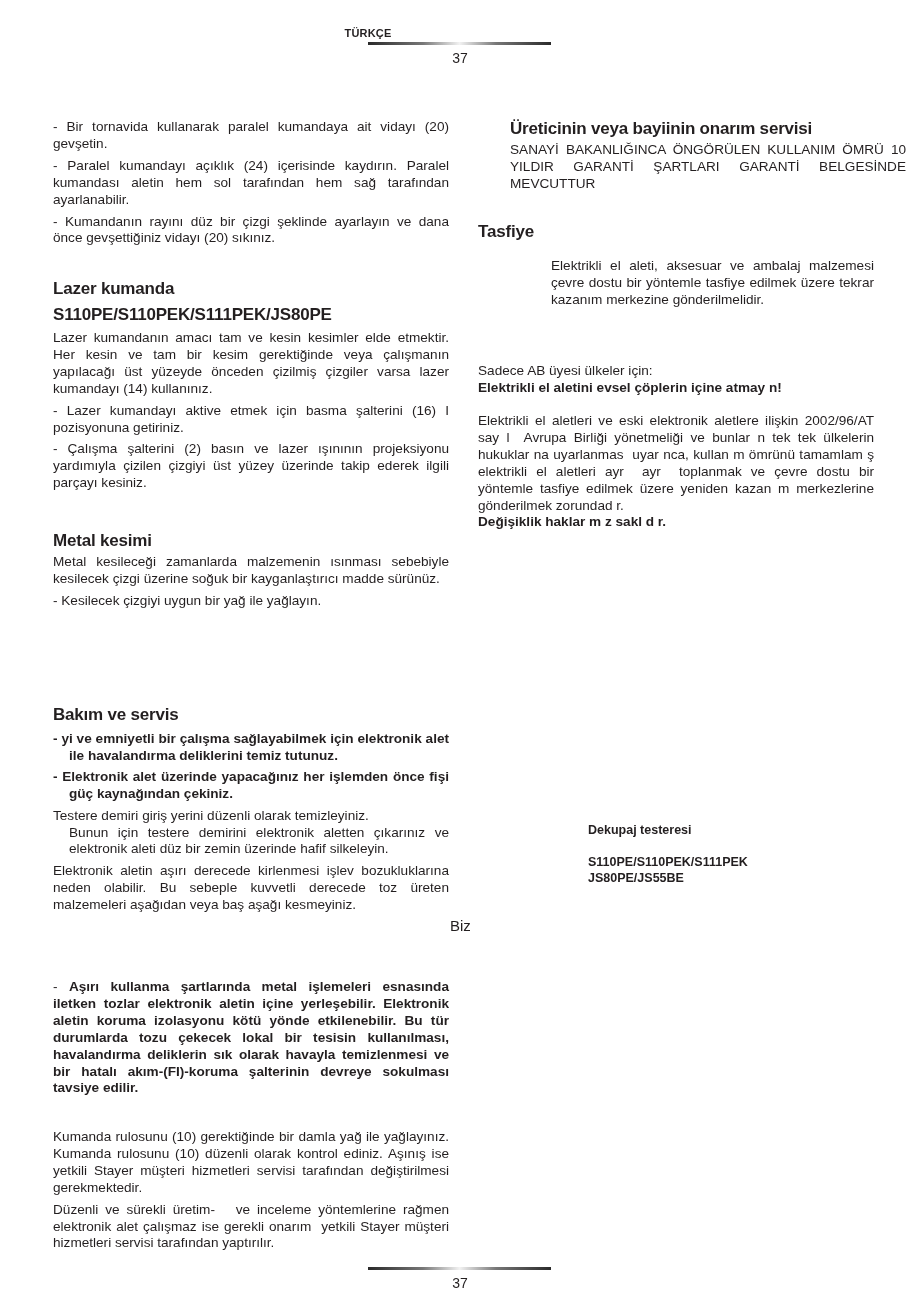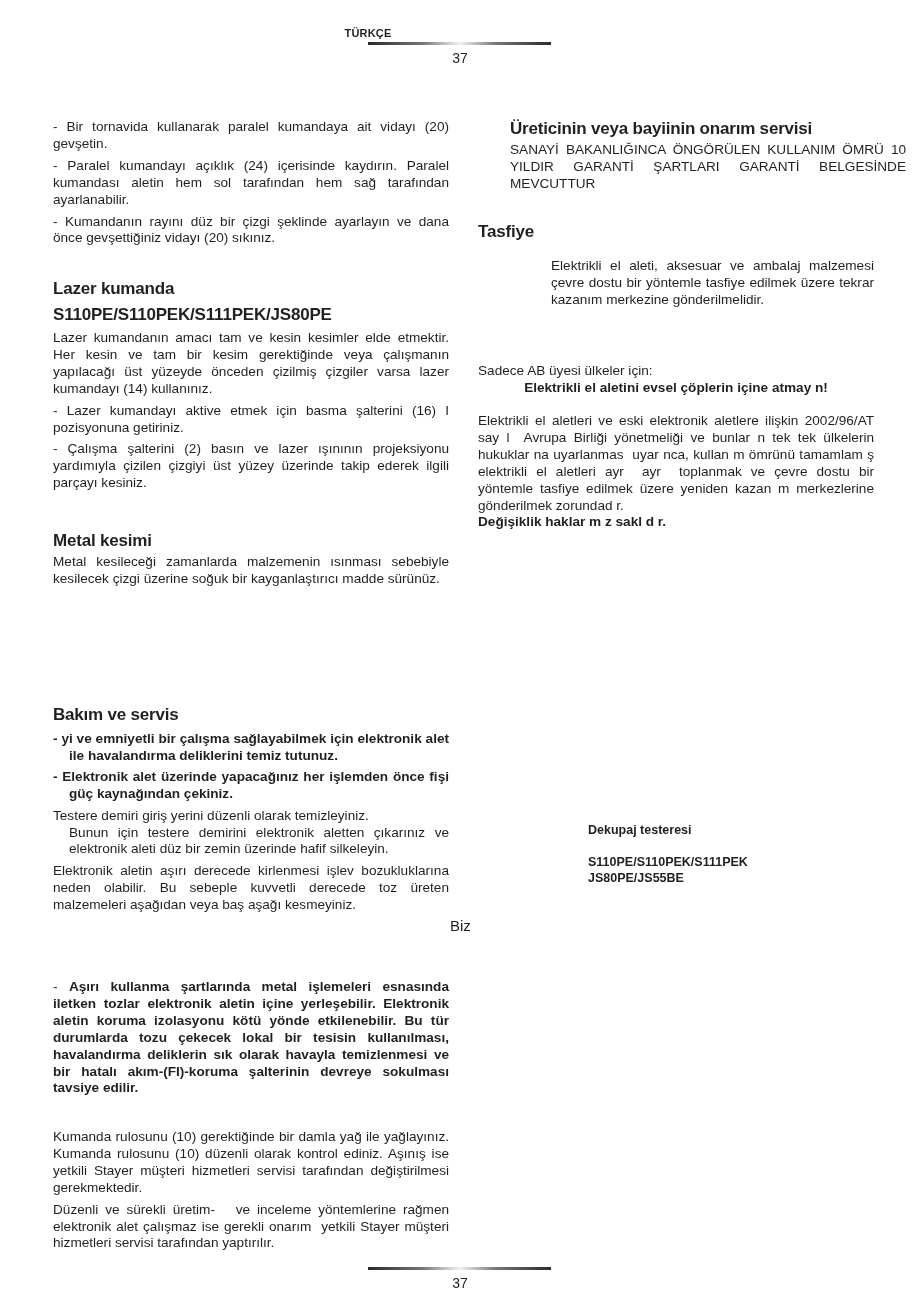--- a/index.html
+++ b/index.html
@@ -54,20 +54,21 @@
   <h2>Lazer kumanda</h2>
   <h2 class="model" style="margin-top:4px;">S110PE/S110PEK/S111PEK/JS80PE</h2>
   <p style="margin-top:4px;">Lazer kumandanın amacı tam ve kesin kesimler elde etmektir. Her kesin ve tam bir kesim gerektiğinde veya çalışmanın yapılacağı üst yüzeyde önceden çizilmiş çizgiler varsa lazer kumandayı (14) kullanınız.</p>
   <p class="gap">- Lazer kumandayı aktive etmek için basma şalterini (16) I pozisyonuna getiriniz.</p>
   <p class="gap">- Çalışma şalterini (2) basın ve lazer ışınının projeksiyonu yardımıyla çizilen çizgiyi üst yüzey üzerinde takip ederek ilgili parçayı kesiniz.</p>
 </div>
 
 <div class="col left abs" style="top:530px;">
   <h2>Metal kesimi</h2>
   <p style="margin-top:2px;">Metal kesileceği zamanlarda malzemenin ısınması sebebiyle kesilecek çizgi üzerine soğuk bir kayganlaştırıcı madde sürünüz.</p>
+  <p class="gap">- Kesilecek çizgiyi uygun bir yağ ile yağlayın.</p>
 </div>
 
 <div class="col left abs" style="top:704px;">
   <h2>Bakım ve servis</h2>
   <p class="bold hang gap">-  yi ve emniyetli bir çalışma sağlayabilmek için elektronik alet ile havalandırma deliklerini temiz tutunuz.</p>
   <p class="bold hang" style="margin-top:4px;">- Elektronik alet üzerinde yapacağınız her işlemden önce fişi güç kaynağından çekiniz.</p>
   <p class="gap" style="text-align:justify;">Testere demiri giriş yerini düzenli olarak temizleyiniz.</p>
   <p class="sub-indent">Bunun için testere demirini elektronik aletten çıkarınız ve elektronik aleti düz bir zemin üzerinde hafif silkeleyin.</p>
   <p class="gap">Elektronik aletin aşırı derecede kirlenmesi işlev bozukluklarına neden olabilir. Bu sebeple kuvvetli derecede toz üreten malzemeleri aşağıdan veya baş aşağı kesmeyiniz.</p>
 </div>
@@ -89,21 +90,21 @@
 <div class="col right abs" style="top:221px;">
   <h2>Tasfiye</h2>
 </div>
 
 <div class="abs" style="top:258px; left:551px; width:323px; font-size:13.6px; line-height:16.9px;">
   <p>Elektrikli el aleti, aksesuar ve ambalaj malzemesi çevre dostu bir yöntemle tasfiye edilmek üzere tekrar kazanım merkezine gönderilmelidir.</p>
 </div>
 
 <div class="col right abs" style="top:363px;">
   <p style="text-align:left;">Sadece AB üyesi ülkeler için:</p>
-  <p class="bold" style="text-align:center;">Elektrikli el aletini evsel çöplerin içine atmay n!</p>
+  <p class="bold" style="text-align:left;">Elektrikli el aletini evsel çöplerin içine atmay n!</p>
 </div>
 
 <div class="col right abs" style="top:413px;">
   <p style="white-space:pre-wrap;">Elektrikli el aletleri ve eski elektronik aletlere ilişkin 2002/96/AT say l  Avrupa Birliği yönetmeliği ve bunlar n tek tek ülkelerin hukuklar na uyarlanmas  uyar nca, kullan m ömrünü tamamlam ş elektrikli el aletleri ayr  ayr  toplanmak ve çevre dostu bir yöntemle tasfiye edilmek üzere yeniden kazan m merkezlerine gönderilmek zorundad r.</p>
   <p class="bold" style="text-align:left;">Değişiklik haklar m z sakl d r.</p>
 </div>
 
 <div class="abs" style="top:822px; left:588px; font-size:12.5px; line-height:16px; font-weight:bold;">
   <div>Dekupaj testeresi</div>
   <div style="margin-top:16px;">S110PE/S110PEK/S111PEK</div>

